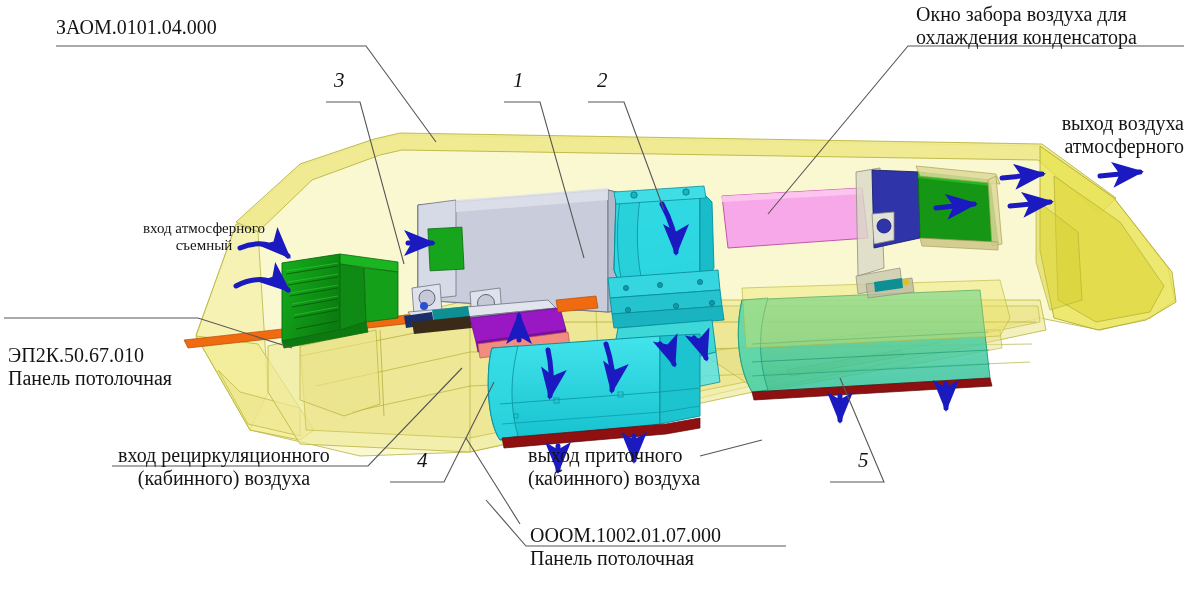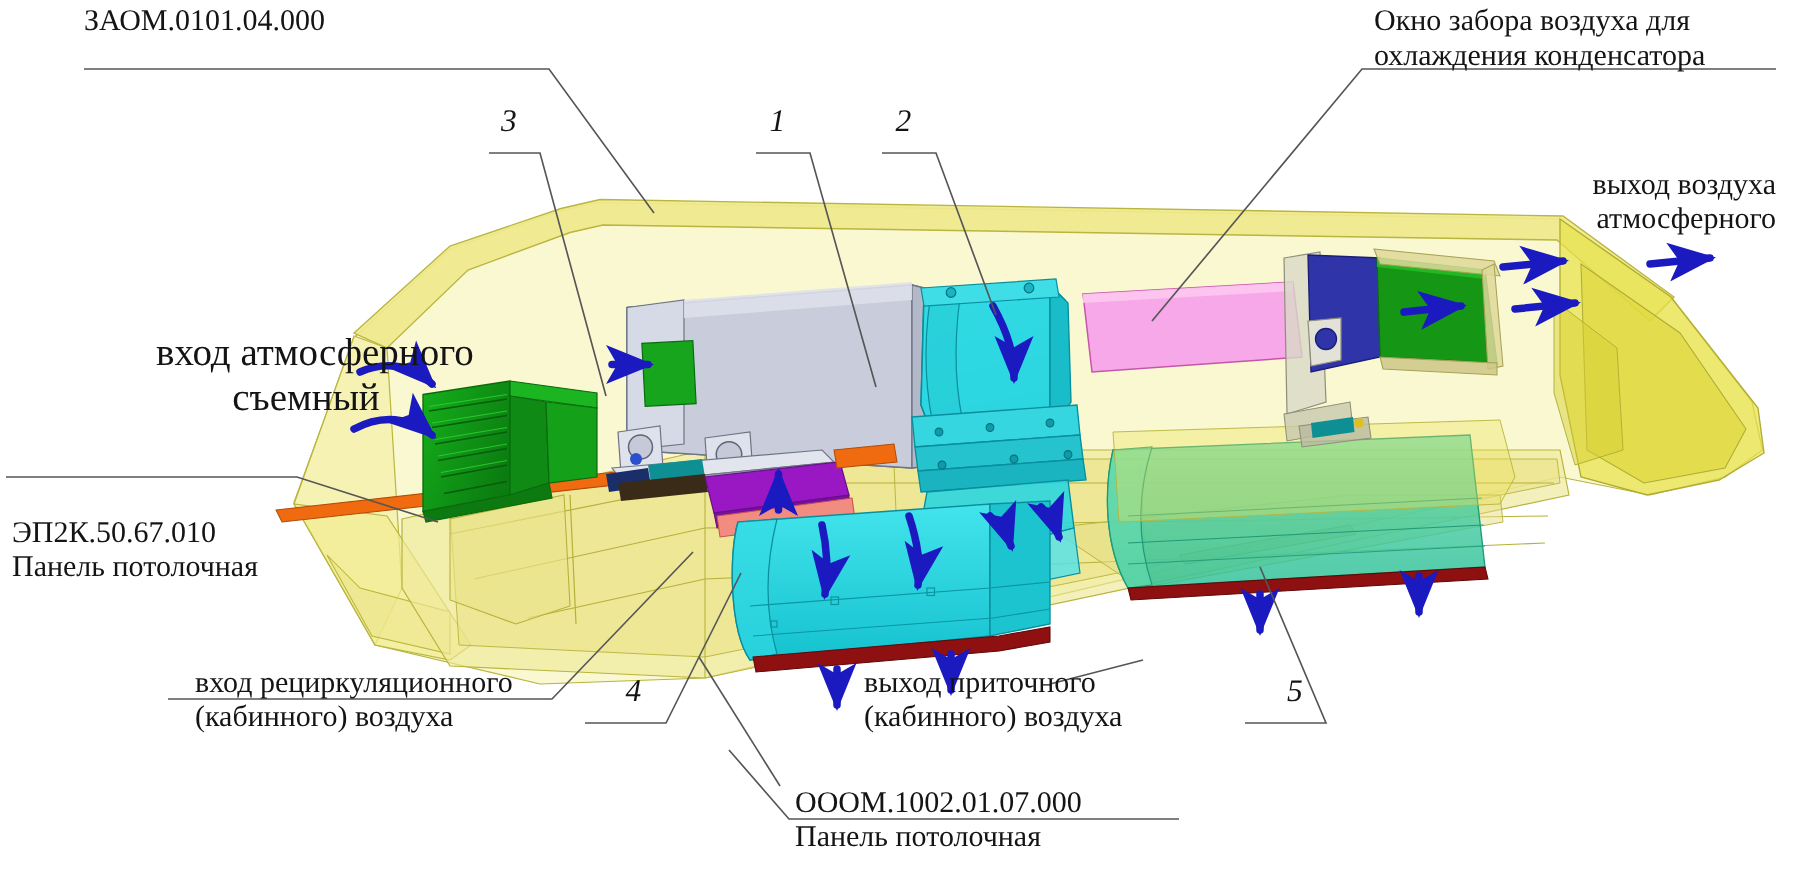--- a/index.html
+++ b/index.html
@@ -6,21 +6,21 @@
   body{
     width:1200px;height:591px;position:relative;overflow:hidden;
     font-family:"Liberation Serif","DejaVu Serif",serif;
     color:#141414;
   }
   #stage{position:absolute;inset:0;width:1200px;height:591px;}
   svg#art{position:absolute;left:0;top:0;width:1200px;height:591px;}
 
   .lbl{position:absolute;white-space:nowrap;line-height:1.16;}
   .lbl span{display:block;}
-  .t19{font-size:26px;}
+  .t19{font-size:15px;}
   .t20{font-size:20px;}
   .num{position:absolute;font-size:21px;font-style:italic;font-family:"Liberation Serif","DejaVu Serif",serif;}
   .ralign{text-align:right;}
   .calign{text-align:center;}
 </style>
 </head>
 <body>
 
 <div id="stage">
 
@@ -277,21 +277,21 @@
       <path d="M390,482 L444,482 L494,382"></path>
       <path d="M466,438 L520,524"></path>
 
       <path d="M830,482 L884,482 L840,378"></path>
 
       <path d="M786,546 L526,546 L486,500"></path>
       <path d="M700,456 L762,440"></path>
     </g>
   </svg>
 
-  <div class="lbl t20" style="left:56px;top:3px;text-align:right;">
+  <div class="lbl t20" style="left:56px;top:16px;text-align:right;">
     <span>ЗАОМ.0101.04.000</span>
   </div>
 
   <div class="lbl t20" style="left:916px;top:3px;">
     <span>Окно забора воздуха для</span>
     <span>охлаждения конденсатора</span>
   </div>
 
   <div class="lbl t20 ralign" style="left:940px;top:112px;width:244px;">
     <span>выход воздуха</span>
@@ -301,26 +301,26 @@
   <div class="lbl t19 calign" style="left:104px;top:220px;width:200px;">
     <span>вход атмосферного</span>
     <span>съемный</span>
   </div>
 
   <div class="lbl t20" style="left:8px;top:296px;margin-top:48px;">
     <span>ЭП2К.50.67.010</span>
     <span>Панель потолочная</span>
   </div>
 
-  <div class="lbl t20" style="left:130px;top:444px;">
+  <div class="lbl t20" style="left:118px;top:444px;text-align:center;">
     <span>вход рециркуляционного</span>
     <span>(кабинного) воздуха</span>
   </div>
 
-  <div class="lbl t20" style="left:528px;top:444px;margin-left:48px;">
+  <div class="lbl t20" style="left:528px;top:444px;">
     <span>выход приточного</span>
     <span>(кабинного) воздуха</span>
   </div>
 
   <div class="lbl t20" style="left:530px;top:524px;">
     <span>ОООМ.1002.01.07.000</span>
     <span>Панель потолочная</span>
   </div>
 
   <div class="num" style="left:513px;top:68px;">1</div>

